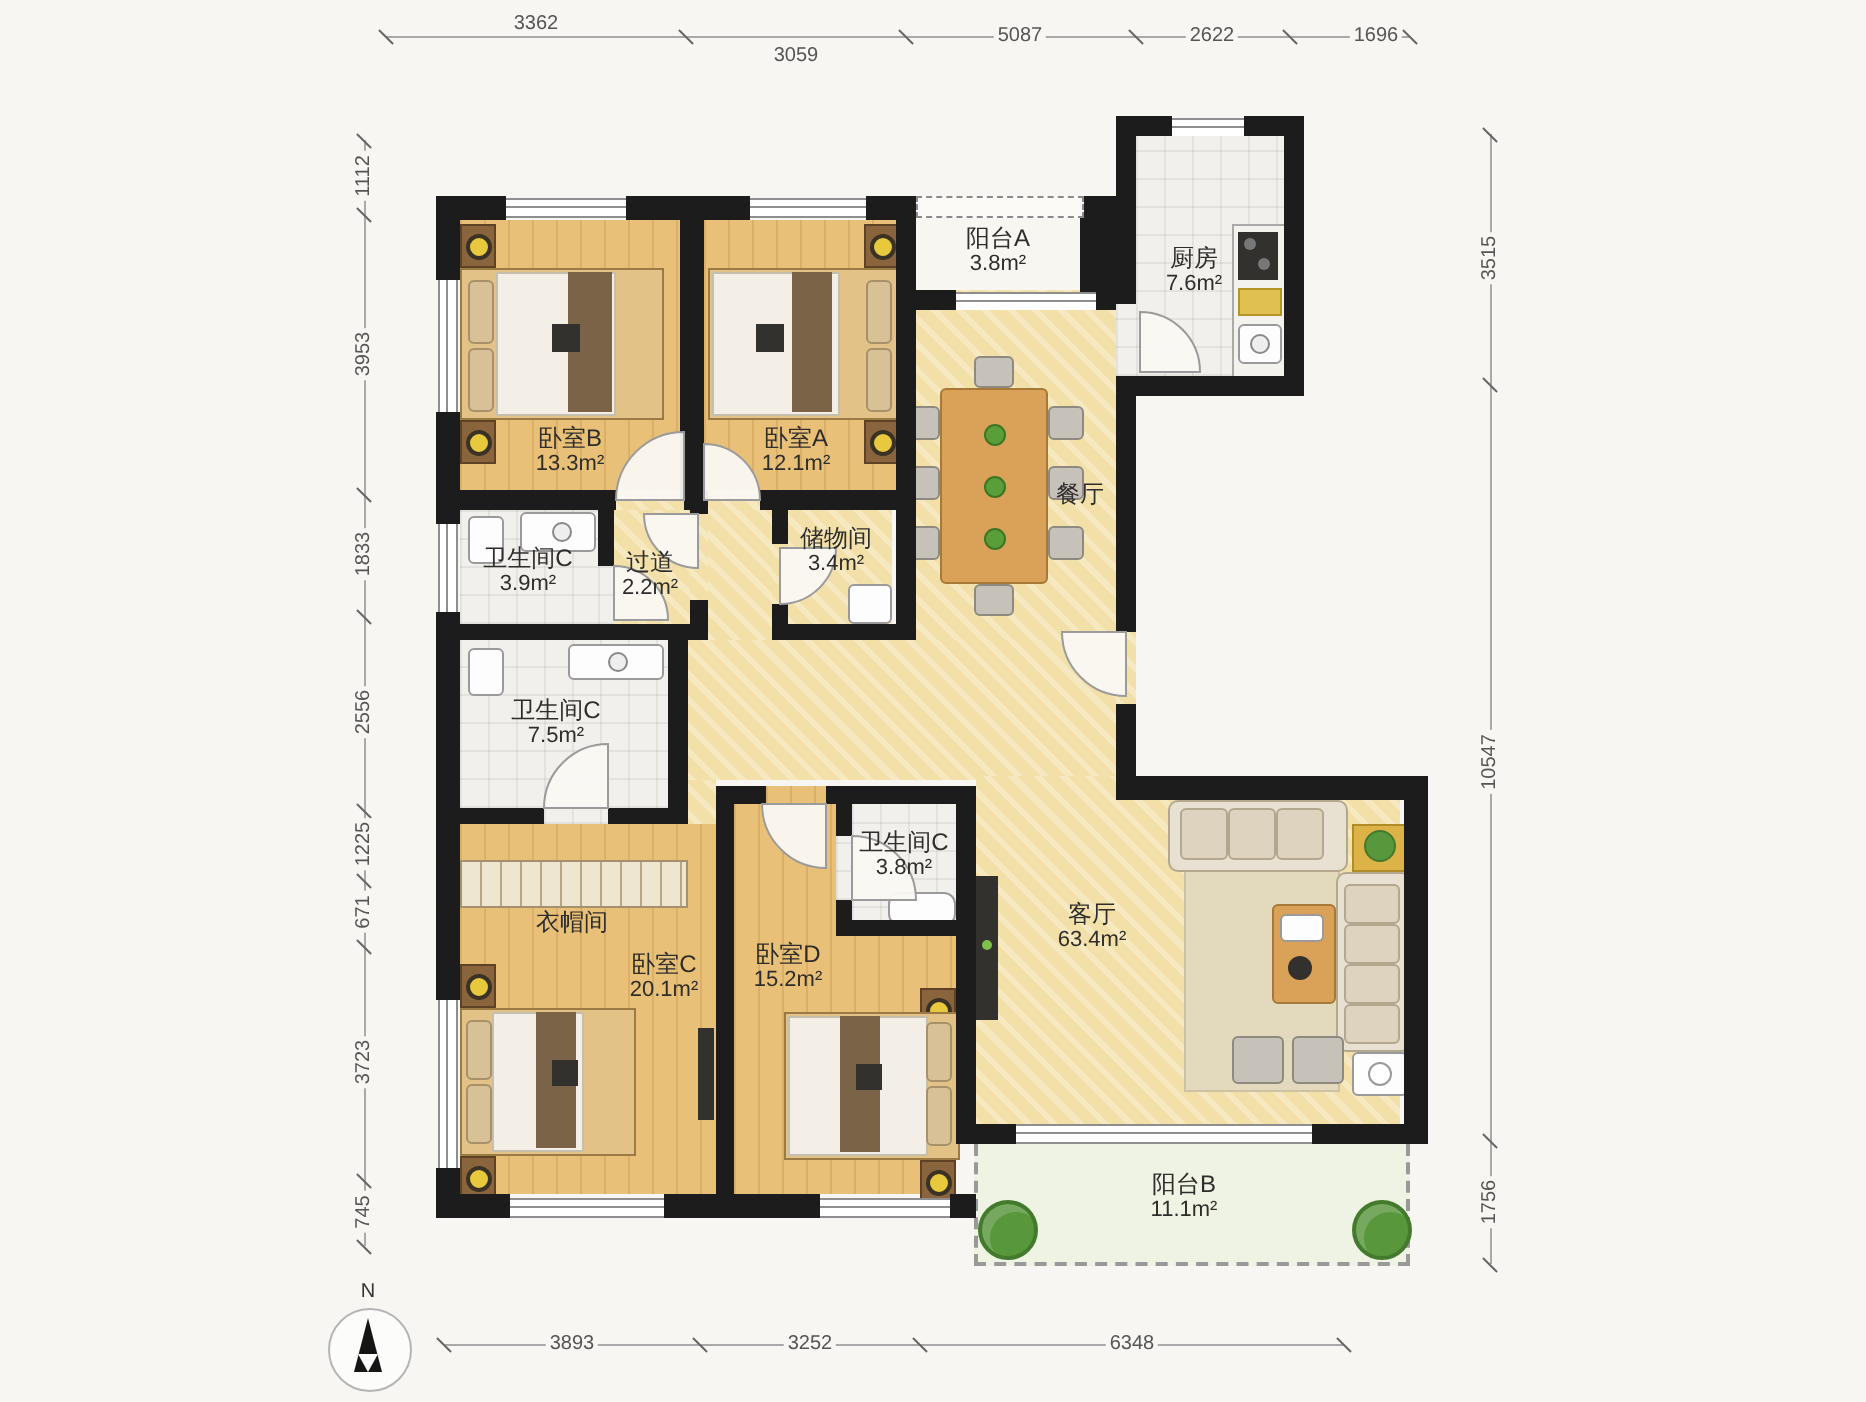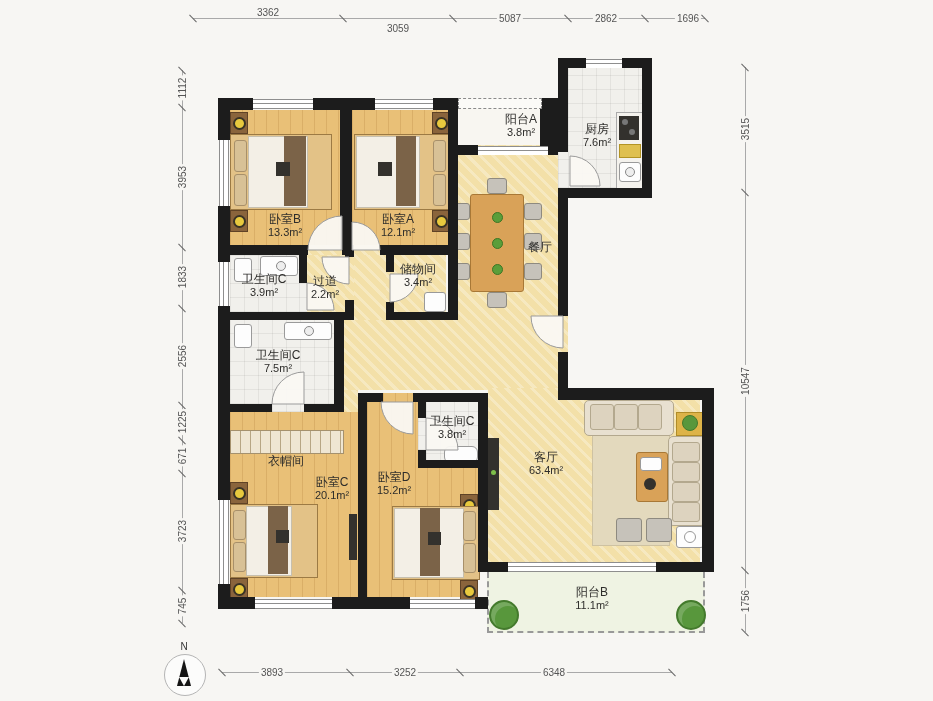--- a/index.html
+++ b/index.html
@@ -260,21 +260,21 @@
   </svg>
 
   <div class="abs rlabel" style="left:285px;top:226px">
     <div class="rname">卧室B</div>
     <div class="rarea">13.3m²</div>
   </div>
   <div class="abs rlabel" style="left:398px;top:226px">
     <div class="rname">卧室A</div>
     <div class="rarea">12.1m²</div>
   </div>
-  <div class="abs rlabel" style="left:521px;top:126px">
+  <div class="abs rlabel" style="left:499px;top:126px">
     <div class="rname">阳台A</div>
     <div class="rarea">3.8m²</div>
   </div>
   <div class="abs rlabel" style="left:597px;top:136px">
     <div class="rname">厨房</div>
     <div class="rarea">7.6m²</div>
   </div>
   <div class="abs rlabel" style="left:540px;top:247px">
     <div class="rname">餐厅</div>
   </div>
@@ -321,21 +321,21 @@
   <div class="abs dlh" style="left:193px;top:18px;width:512px"></div>
   <div class="abs tick" style="left:188px;top:18px"></div>
   <div class="abs tick" style="left:338px;top:18px"></div>
   <div class="abs tick" style="left:448px;top:18px"></div>
   <div class="abs tick" style="left:563px;top:18px"></div>
   <div class="abs tick" style="left:640px;top:18px"></div>
   <div class="abs tick" style="left:700px;top:18px"></div>
   <div class="abs dim dimh" style="left:268px;top:12px">3362</div>
   <div class="abs dim dimh" style="left:398px;top:28px">3059</div>
   <div class="abs dim dimh" style="left:510px;top:18px">5087</div>
-  <div class="abs dim dimh" style="left:606px;top:18px">2862</div>
+  <div class="abs dim dimh" style="left:606px;top:18px">2622</div>
   <div class="abs dim dimh" style="left:688px;top:18px">1696</div>
 
   <div class="abs dlv" style="left:182px;top:70px;height:553px"></div>
   <div class="abs tick" style="left:177px;top:70px"></div>
   <div class="abs tick" style="left:177px;top:107px"></div>
   <div class="abs tick" style="left:177px;top:247px"></div>
   <div class="abs tick" style="left:177px;top:308px"></div>
   <div class="abs tick" style="left:177px;top:405px"></div>
   <div class="abs tick" style="left:177px;top:440px"></div>
   <div class="abs tick" style="left:177px;top:473px"></div>
@@ -357,22 +357,22 @@
   <div class="abs tick" style="left:740px;top:632px"></div>
   <div class="abs dim dimv" style="left:745px;top:129px">3515</div>
   <div class="abs dim dimv" style="left:745px;top:381px">10547</div>
   <div class="abs dim dimv" style="left:745px;top:601px">1756</div>
 
   <div class="abs dlh" style="left:222px;top:672px;width:450px"></div>
   <div class="abs tick" style="left:217px;top:672px"></div>
   <div class="abs tick" style="left:345px;top:672px"></div>
   <div class="abs tick" style="left:455px;top:672px"></div>
   <div class="abs tick" style="left:667px;top:672px"></div>
-  <div class="abs dim dimh" style="left:272px;top:672px">3893</div>
+  <div class="abs dim dimh" style="left:286px;top:672px">3893</div>
   <div class="abs dim dimh" style="left:405px;top:672px">3252</div>
-  <div class="abs dim dimh" style="left:554px;top:672px">6348</div>
+  <div class="abs dim dimh" style="left:566px;top:672px">6348</div>
 
   <div class="abs" style="left:164px;top:654px;width:40px;height:40px;border:1px solid #b5b5b5;border-radius:50%;background:#fcfcfb;z-index:50"></div>
   <div class="abs" style="left:177px;top:659px;width:0;height:0;border-left:7px solid transparent;border-right:7px solid transparent;border-bottom:27px solid #151515;z-index:51"></div>
   <div class="abs" style="left:179px;top:677px;width:0;height:0;border-left:5px solid transparent;border-right:5px solid transparent;border-top:9px solid #fcfcfb;z-index:52"></div>
   <div class="abs" style="left:184px;top:646px;transform:translate(-50%,-50%);font-size:10px;color:#333;z-index:50">N</div>
 
 </div>
 
 </body></html>

